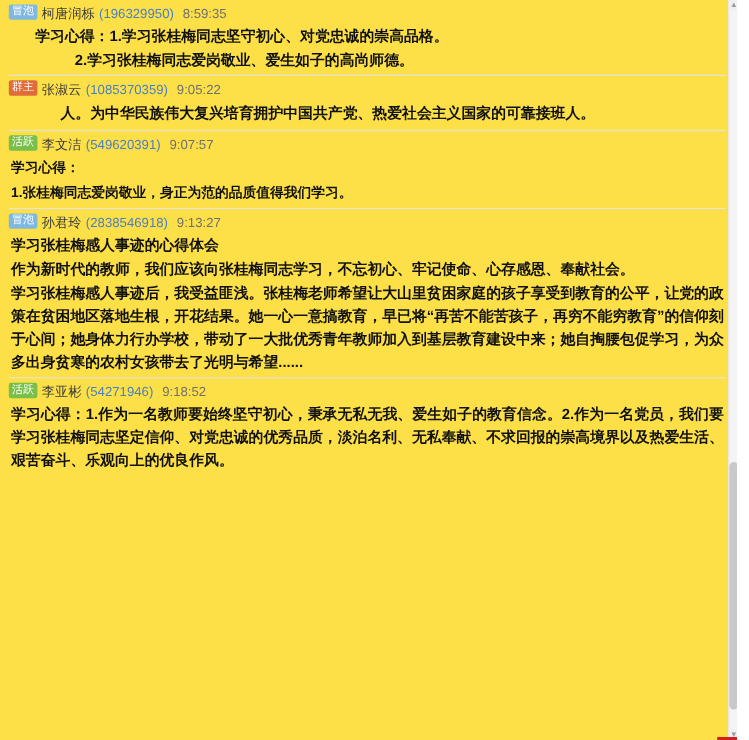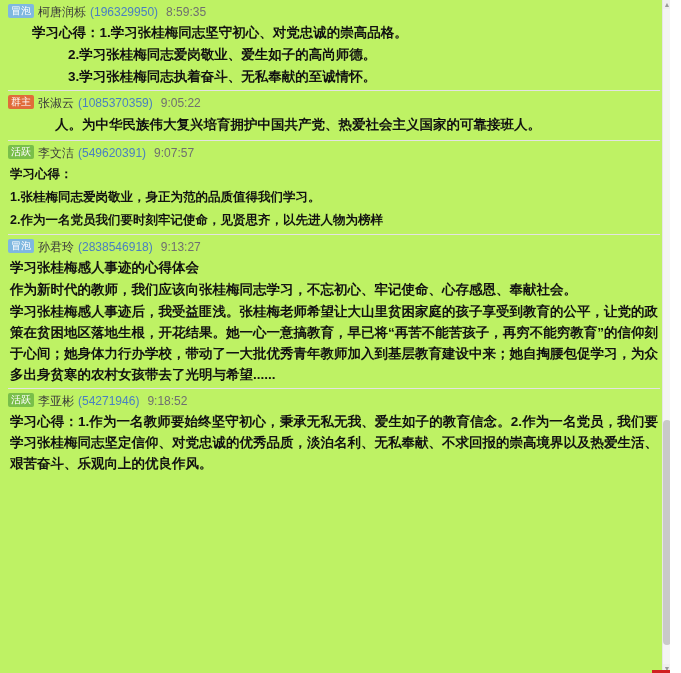--- a/index.html
+++ b/index.html
@@ -13,21 +13,21 @@
     font-family: "Liberation Sans", sans-serif;
     font-size: 13px;
     color: #000000;
     overflow: hidden;
     position: relative;
   }
   .chat-window {
     width: 670px;
     height: 673px;
     position: relative;
-    background: #bef264;
+    background: #fde047;
     overflow: hidden;
   }
   .msg-list {
     padding: 4px 10px 0 8px;
   }
   .msg {
     margin-bottom: 2px;
   }
   .msg-head {
     display: flex;
@@ -137,21 +137,20 @@
     <div class="msg">
       <div class="msg-head">
         <span class="badge badge-paopao">冒泡</span>
         <span class="nick">柯唐润栎</span>
         <span class="uid">(196329950)</span>
         <span class="time">8:59:35</span>
       </div>
       <div class="body">
         <p class="indent1">学习心得：1.学习张桂梅同志坚守初心、对党忠诚的崇高品格。</p>
         <p class="indent2">2.学习张桂梅同志爱岗敬业、爱生如子的高尚师德。</p>
-        <p class="indent2">3.学习张桂梅同志执着奋斗、无私奉献的至诚情怀。</p>
       </div>
     </div>
 
     <div class="sep"></div>
 
     <div class="msg">
       <div class="msg-head">
         <span class="badge badge-qunzhu">群主</span>
         <span class="nick">张淑云</span>
         <span class="uid">(1085370359)</span>
@@ -167,21 +166,20 @@
     <div class="msg">
       <div class="msg-head">
         <span class="badge badge-huoyue">活跃</span>
         <span class="nick">李文洁</span>
         <span class="uid">(549620391)</span>
         <span class="time">9:07:57</span>
       </div>
       <div class="body small-body">
         <p>学习心得：</p>
         <p>1.张桂梅同志爱岗敬业，身正为范的品质值得我们学习。</p>
-        <p>2.作为一名党员我们要时刻牢记使命，见贤思齐，以先进人物为榜样</p>
       </div>
     </div>
 
     <div class="sep"></div>
 
     <div class="msg">
       <div class="msg-head">
         <span class="badge badge-paopao">冒泡</span>
         <span class="nick">孙君玲</span>
         <span class="uid">(2838546918)</span>

